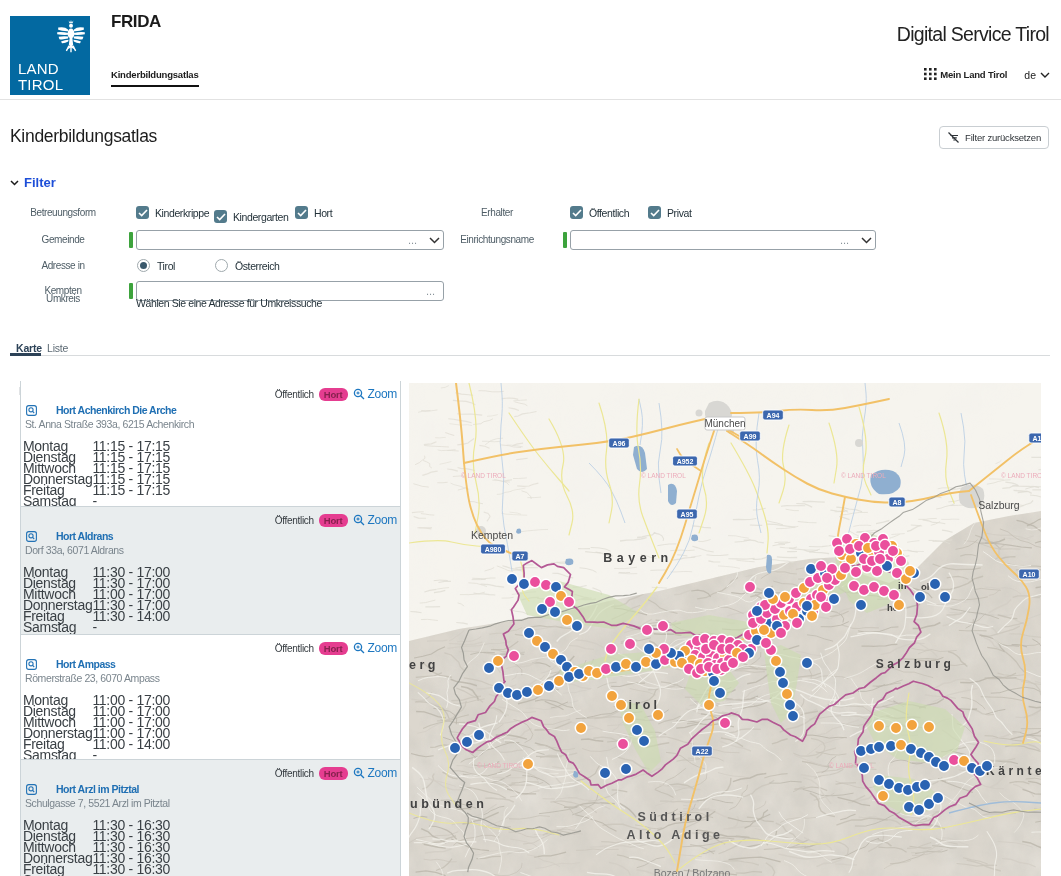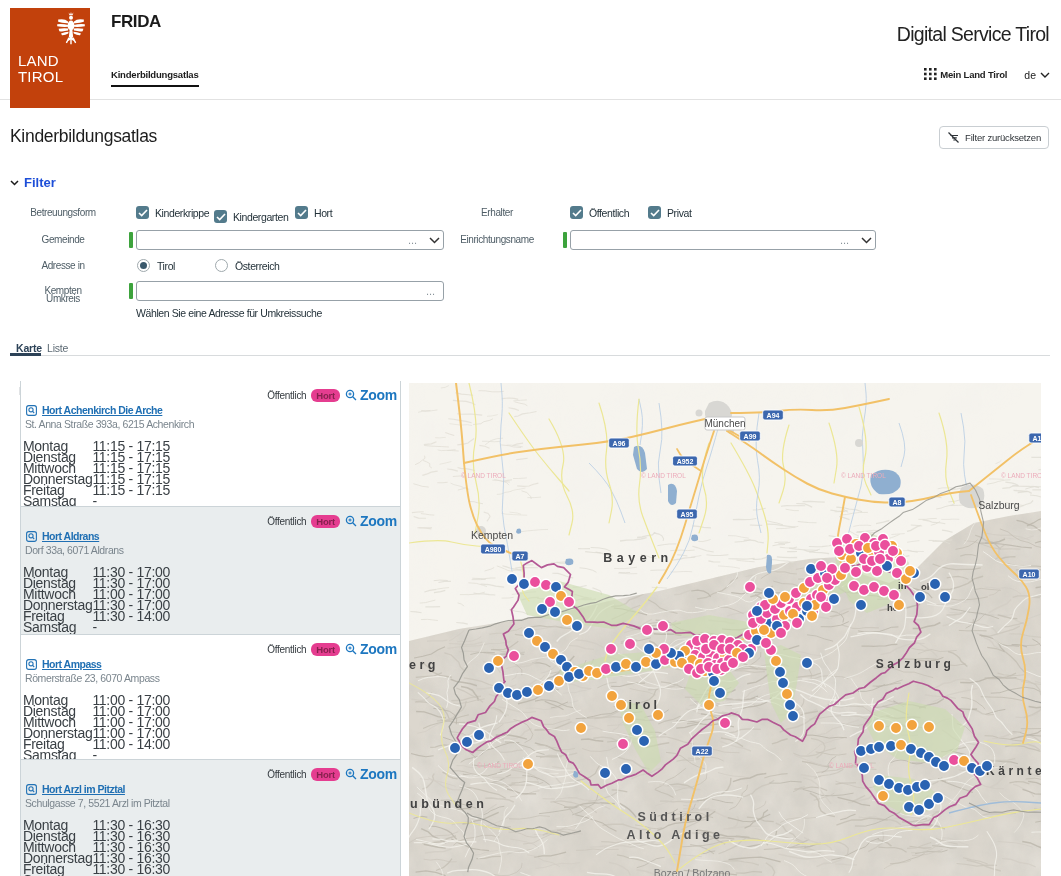--- a/index.html
+++ b/index.html
@@ -1,19 +1,19 @@
 <!DOCTYPE html>
 <html lang="de"><head><meta charset="utf-8"><title>FRIDA Kinderbildungsatlas</title>
 <style>
 *{margin:0;padding:0;box-sizing:border-box}
 html,body{width:1061px;height:876px;background:#fff;font-family:"Liberation Sans",sans-serif;position:relative;overflow:hidden}
 .abs{position:absolute}
 
 .hdr{position:absolute;left:0;top:0;width:1061px;height:100px;border-bottom:1px solid #e2e2e2;background:#fff}
-.logo{position:absolute;left:10px;top:8px;width:80px;height:100px;background:#c2410c}
+.logo{position:absolute;left:10px;top:16px;width:80px;height:79px;background:#0369a1}
 .logo .lt{position:absolute;left:8px;top:45px;color:#fff;font-size:15px;line-height:15.5px;letter-spacing:.2px}
 .frida{position:absolute;left:111px;top:12px;font-size:17px;font-weight:700;color:#1b1b1b;letter-spacing:-0.4px}
 .subt{position:absolute;left:111px;top:36px;font-size:15.5px;color:#1b1b1b;letter-spacing:-0.1px}
 .ktab{position:absolute;left:111px;top:69px;font-size:9.5px;letter-spacing:-0.2px;font-weight:700;color:#1b1b1b;padding-bottom:5px;border-bottom:2.5px solid #111}
 .dst{position:absolute;right:12px;top:23px;font-size:19.5px;color:#222;letter-spacing:-0.7px}
 .mlt{position:absolute;right:11px;top:68px;font-size:10.5px;color:#222;display:flex;align-items:center;white-space:nowrap}
 .grid9{width:14px;height:13px;flex:none}
 .mlt b{font-weight:700;font-size:9.5px;letter-spacing:-0.2px;margin:0 17px 0 2px}
 .mlt .de{font-size:10.5px}
 
@@ -38,23 +38,23 @@
 .tabline{position:absolute;left:10px;top:355px;width:1040px;height:1px;background:#d8dbdd}
 .tabul{position:absolute;left:10px;top:353px;width:31px;height:3px;background:#2c4257}
 .found{position:absolute;left:19px;top:386px;font-size:10px;letter-spacing:-0.25px;color:#5d6a74;display:flex;align-items:flex-start}
 .badge{background:#63686d;color:#fff;font-size:10px;letter-spacing:0;font-weight:700;border-radius:3px;padding:8px 4px;margin-left:5px}
 
 .cards{position:absolute;left:20px;top:381px;width:381px;height:495px;overflow:hidden}
 .card{position:relative;width:381px;border:1px solid #ccd4d8;background:#fff;margin-top:-1px}
 .card.alt{background:#e9edee}
 .card .hdr2{position:absolute;right:3px;top:6px;display:flex;align-items:center;font-size:10px;letter-spacing:-0.3px;color:#343a3f}
 .hbadge{background:#e53d90;color:#87214e;font-weight:700;font-size:9.5px;letter-spacing:-0.2px;border-radius:6px;padding:1px 5px;margin:0 5px}
-.zoomlnk{color:#1d77c0;font-weight:700;font-size:14px;display:flex;align-items:center}
+.zoomlnk{color:#1d77c0;font-weight:400;font-size:12px;display:flex;align-items:center}
 .card .titl{position:absolute;left:5px;top:23px;display:flex;align-items:center;font-size:10.5px;letter-spacing:-0.5px;font-weight:700;color:#1f6fb3}
-.card .titl span{text-decoration:underline;margin-left:5px}
+.card .titl span{margin-left:19px}
 .card .addr{position:absolute;left:4px;top:37px;font-size:10.5px;letter-spacing:-0.4px;color:#7a858d}
 .card table{position:absolute;left:2px;top:59.5px;border-collapse:collapse;font-size:14px;letter-spacing:-0.3px;color:#3a4045}
 .card td{padding:0;height:11.15px;line-height:11.15px}
 .card td:first-child{width:59px}
 
 .map{position:absolute;left:409px;top:383px;width:632px;height:493px;overflow:hidden}
 </style></head>
 <body>
 <div class="hdr">
   <div class="logo">
@@ -170,21 +170,21 @@
     <span class="radio"></span>
     <span class="rlbl">Österreich</span>
   </div>
 
 <div class="flabel" style="left:3px;top:285px">Kempten</div>
 <div class="gbar" style="left:129px;top:283px"></div>
 <div class="inpt" style="left:136px;top:281px;width:308px"></div>
 <div class="dots3" style="left:426px;top:285px">...</div>
 
 <div class="flabel" style="left:3px;top:293px">Umkreis</div>
-<div class="utext" style="left:136px;top:307px">Wählen Sie eine Adresse für Umkreissuche</div>
+<div class="utext" style="left:136px;top:297px">Wählen Sie eine Adresse für Umkreissuche</div>
 
 <div class="tKarte">Karte</div>
 <div class="tListe">Liste</div>
 <div class="tabline"></div>
 <div class="tabul"></div>
 <div class="found">Einrichtungen gefunden:<span class="badge">943</span></div>
 
 <div class="cards">
     <div class="card" style="height:127px">
 <div class="hdr2">Öffentlich<span class="hbadge">Hort</span><span class="zoomlnk"><svg width="12" height="12" viewBox="0 0 12 12" style="margin-right:3px">

